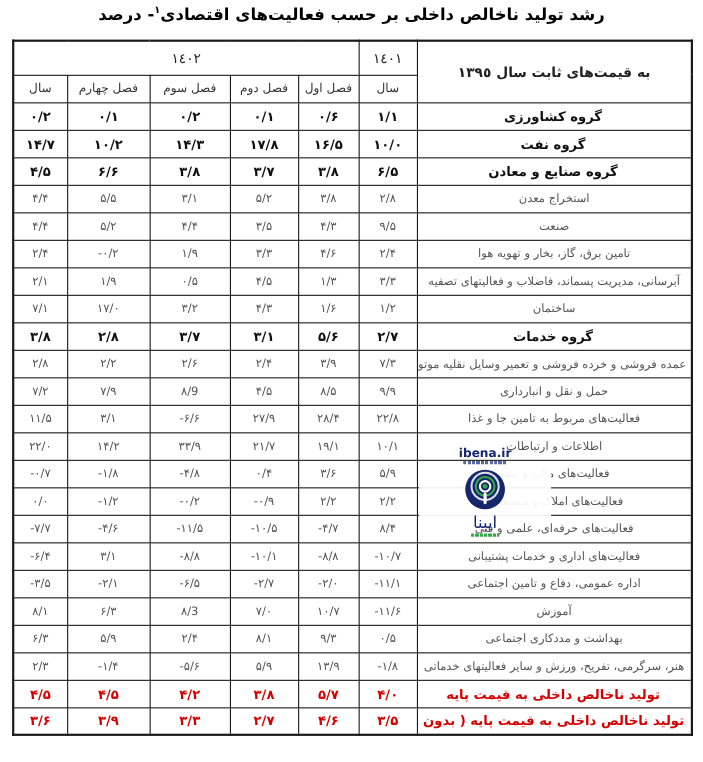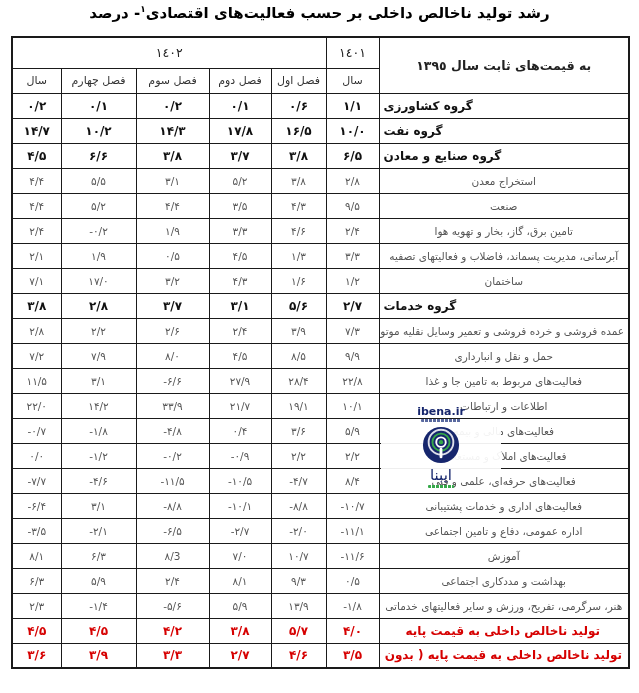--- a/index.html
+++ b/index.html
@@ -57,21 +57,21 @@
   td.price-note{
     color:var(--red);
     font-weight:bold;
     font-size:12.5px;
   }
   tbody tr{height:25px;}
   tbody td.value-cell{direction:ltr;}
   tr.row-sub td{font-size:10.5px;color:var(--gray);}
   tr.row-sub td.label-cell{text-align:center;padding:0 4px;}
   tr.row-group td{font-size:12px;font-weight:bold;color:var(--ink);}
-  tr.row-group td.label-cell{text-align:left;padding:0 6px 0 4px;}
+  tr.row-group td.label-cell{text-align:center;padding:0 6px 0 4px;}
   tr.row-total td{font-size:12px;font-weight:bold;color:var(--red);}
   tr.row-total td.label-cell{text-align:center;padding:0 6px 0 4px;}
 
   
   .watermark{
     position:absolute;
     left:381px;
     top:423px;
     width:120px;
     height:48px;
@@ -210,21 +210,21 @@
         <td class="value-cell">۲/۴</td>
         <td class="value-cell">۲/۶</td>
         <td class="value-cell">۲/۲</td>
         <td class="value-cell">۲/۸</td>
       </tr>
       <tr class="row-sub">
         <td class="label-cell">حمل و نقل و انبارداری</td>
         <td class="value-cell">۹/۹</td>
         <td class="value-cell">۸/۵</td>
         <td class="value-cell">۴/۵</td>
-        <td class="value-cell">۸/۰</td>
+        <td class="value-cell">۸/9</td>
         <td class="value-cell">۷/۹</td>
         <td class="value-cell">۷/۲</td>
       </tr>
       <tr class="row-sub">
         <td class="label-cell">فعالیت‌های مربوط به تامین جا و غذا</td>
         <td class="value-cell">۲۲/۸</td>
         <td class="value-cell">۲۸/۴</td>
         <td class="value-cell">۲۷/۹</td>
         <td class="value-cell">-۶/۶</td>
         <td class="value-cell">۳/۱</td>

